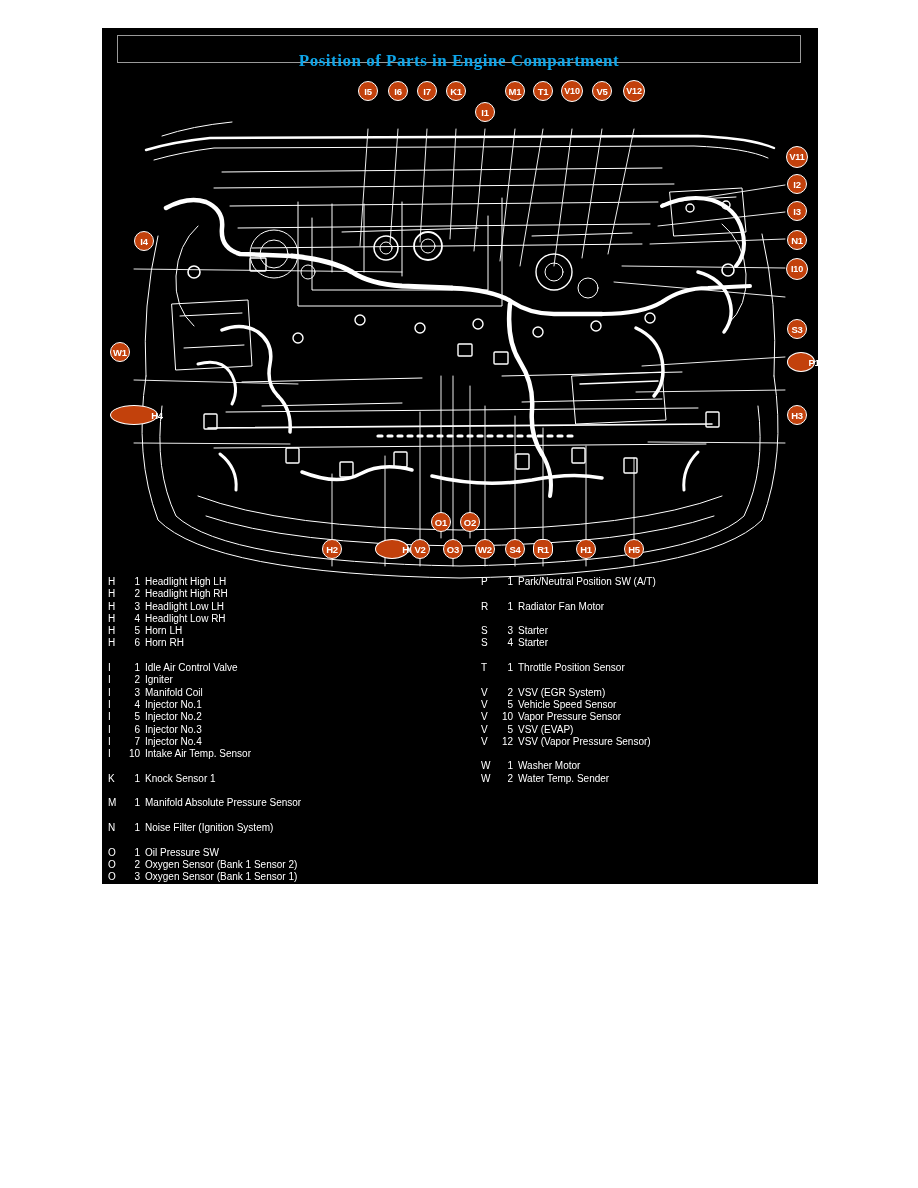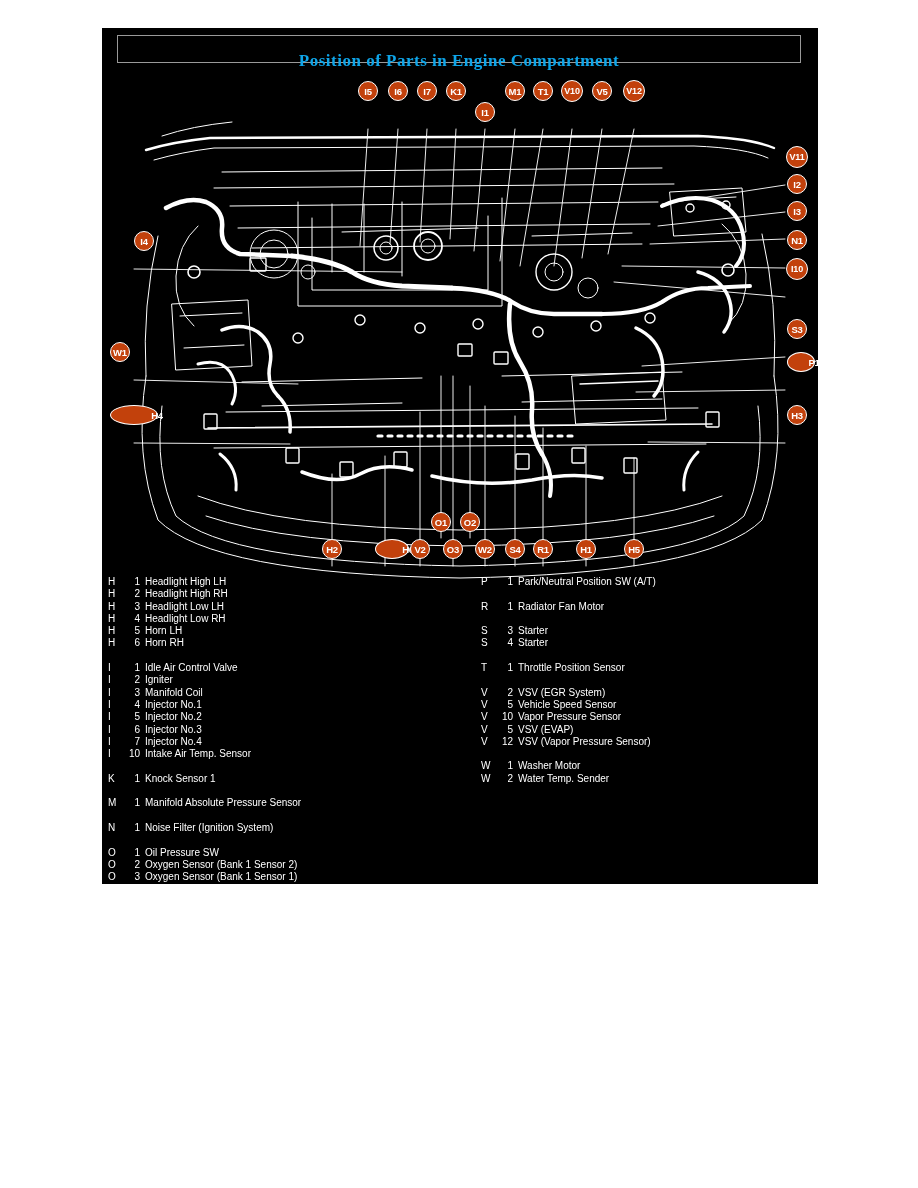--- a/index.html
+++ b/index.html
@@ -253,21 +253,21 @@
       <div class="callout c-sm" style="left: 8px; top: 314px;">W1</div>
       <div class="callout c-sm" style="left: 8px; top: 377px; padding-left: 46px;">H4</div>
       <div class="callout c-sm" style="left: 329px; top: 484px;">O1</div>
       <div class="callout c-sm" style="left: 358px; top: 484px;">O2</div>
       <div class="callout c-sm" style="left: 220px; top: 511px;">H2</div>
       <div class="callout c-sm" style="left: 273px; top: 511px; padding-left: 32px;">H6</div>
       <div class="callout c-sm" style="left: 308px; top: 511px;">V2</div>
       <div class="callout c-sm" style="left: 341px; top: 511px;">O3</div>
       <div class="callout c-sm" style="left: 373px; top: 511px;">W2</div>
       <div class="callout c-sm" style="left: 403px; top: 511px;">S4</div>
-      <div class="callout c-sm" style="left: 431px; top: 511px;">R1</div>
+      <div class="callout c-sm" style="left: 431px; top: 511px; border-radius: 8px;">R1</div>
       <div class="callout c-sm" style="left: 474px; top: 511px;">H1</div>
       <div class="callout c-sm" style="left: 522px; top: 511px;">H5</div>
     </div>
 
   <div id="legend">
     <div class="legcol" id="legend-left">
         <div class="leg-row">
           <span class="leg-letter">H</span>
           <span class="leg-num">1</span>
           <span class="leg-label">Headlight High LH</span>

